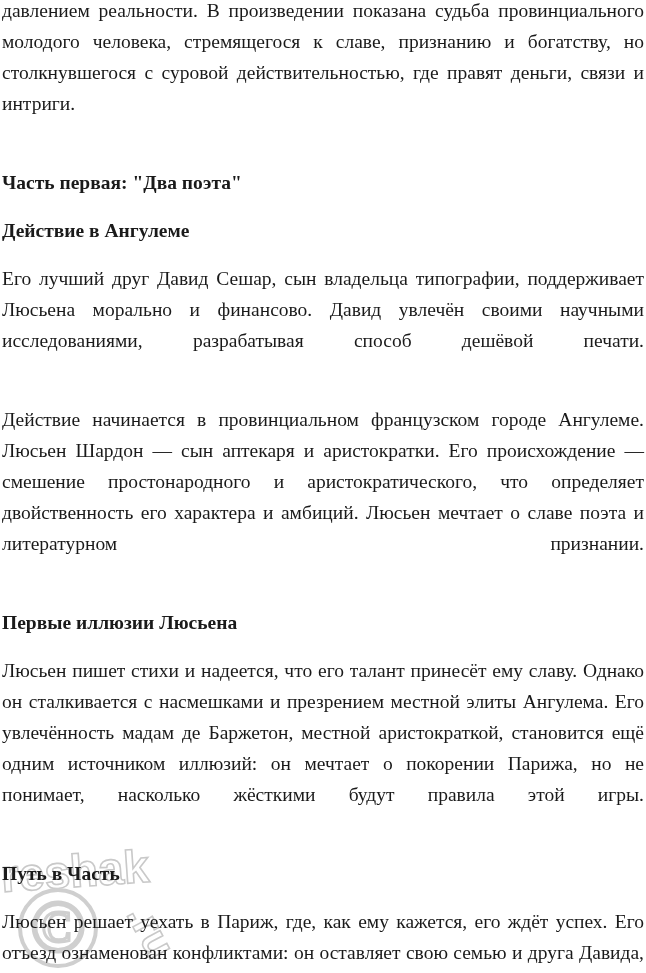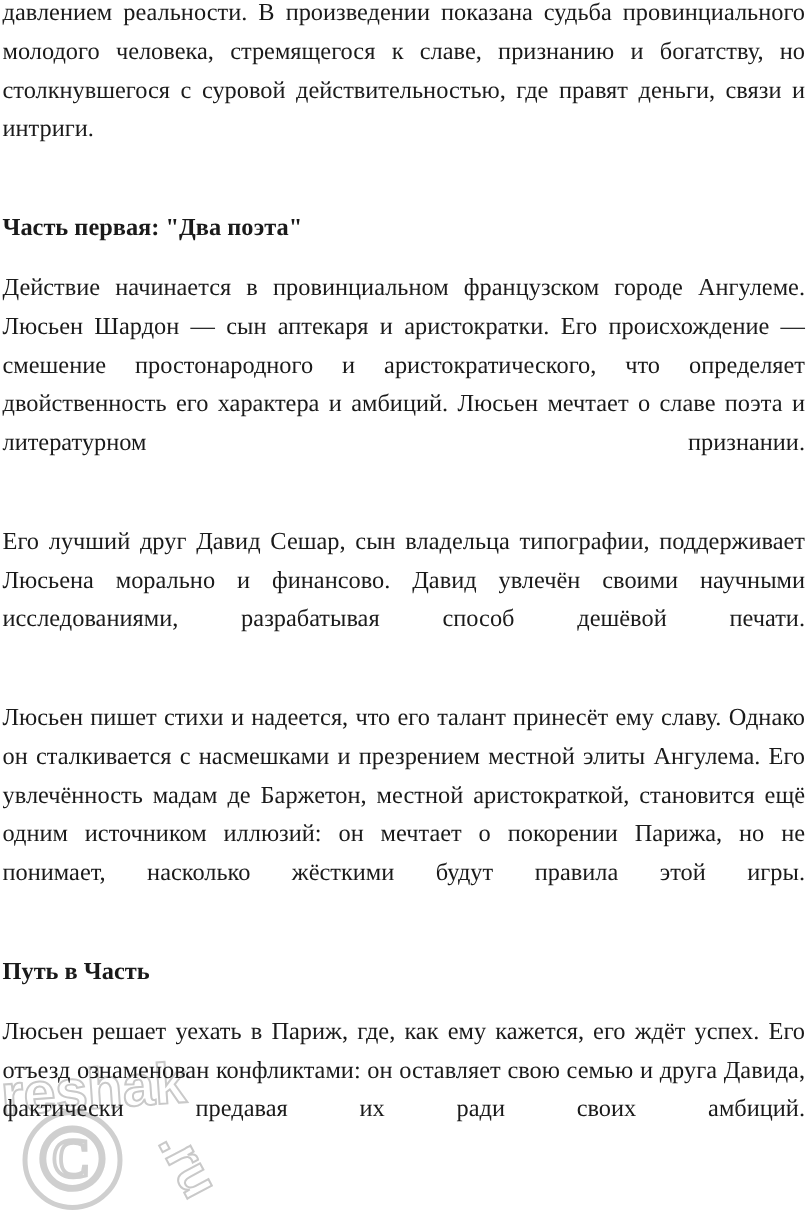--- a/index.html
+++ b/index.html
@@ -110,25 +110,27 @@
       <text class="wm-c" x="58" y="103" font-size="74" text-anchor="middle">©</text>
     </svg>
   </div>
 
   <div class="content">
 
     <p class="para" id="para-intro">давлением реальности. В произведении показана судьба провинциального молодого человека, стремящегося к славе, признанию и богатству, но столкнувшегося с суровой действительностью, где правят деньги, связи и интриги.</p>
 
     <h2 class="heading">Часть первая: "Два поэта"</h2>
 
+    <h2 class="heading">Действие в Ангулеме</h2>
+
+    <p class="para">Его лучший друг Давид Сешар, сын владельца типографии, поддерживает Люсьена морально и финансово. Давид увлечён своими научными исследованиями, разрабатывая способ дешёвой печати.</p>
 
     <p class="para">Действие начинается в провинциальном французском городе Ангулеме. Люсьен Шардон — сын аптекаря и аристократки. Его происхождение — смешение простонародного и аристократического, что определяет двойственность его характера и амбиций. Люсьен мечтает о славе поэта и литературном признании.</p>
 
-    <p class="para">Его лучший друг Давид Сешар, сын владельца типографии, поддерживает Люсьена морально и финансово. Давид увлечён своими научными исследованиями, разрабатывая способ дешёвой печати.</p>
-
+    <h2 class="heading">Первые иллюзии Люсьена</h2>
 
     <p class="para">Люсьен пишет стихи и надеется, что его талант принесёт ему славу. Однако он сталкивается с насмешками и презрением местной элиты Ангулема. Его увлечённость мадам де Баржетон, местной аристократкой, становится ещё одним источником иллюзий: он мечтает о покорении Парижа, но не понимает, насколько жёсткими будут правила этой игры.</p>
 
     <h2 class="heading">Путь в Часть</h2>
 
     <p class="para">Люсьен решает уехать в Париж, где, как ему кажется, его ждёт успех. Его отъезд ознаменован конфликтами: он оставляет свою семью и друга Давида, фактически предавая их ради своих амбиций.</p>
 
   </div>
 </div>
 

